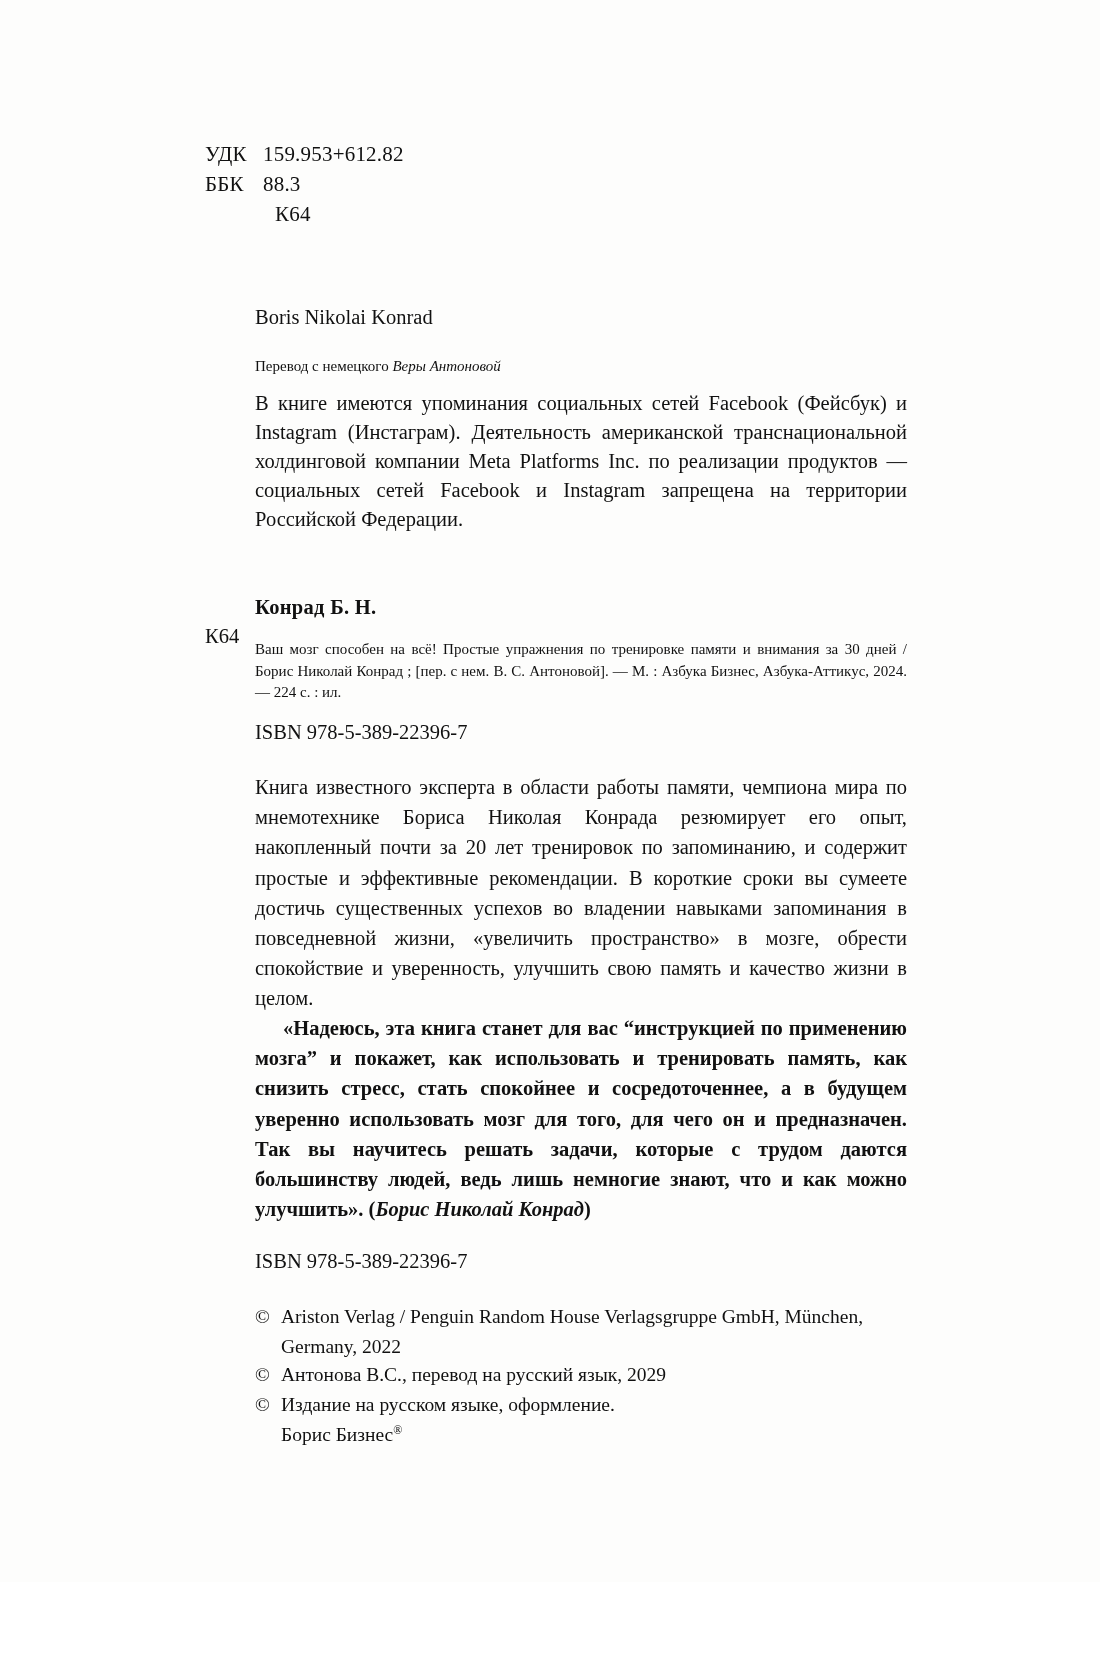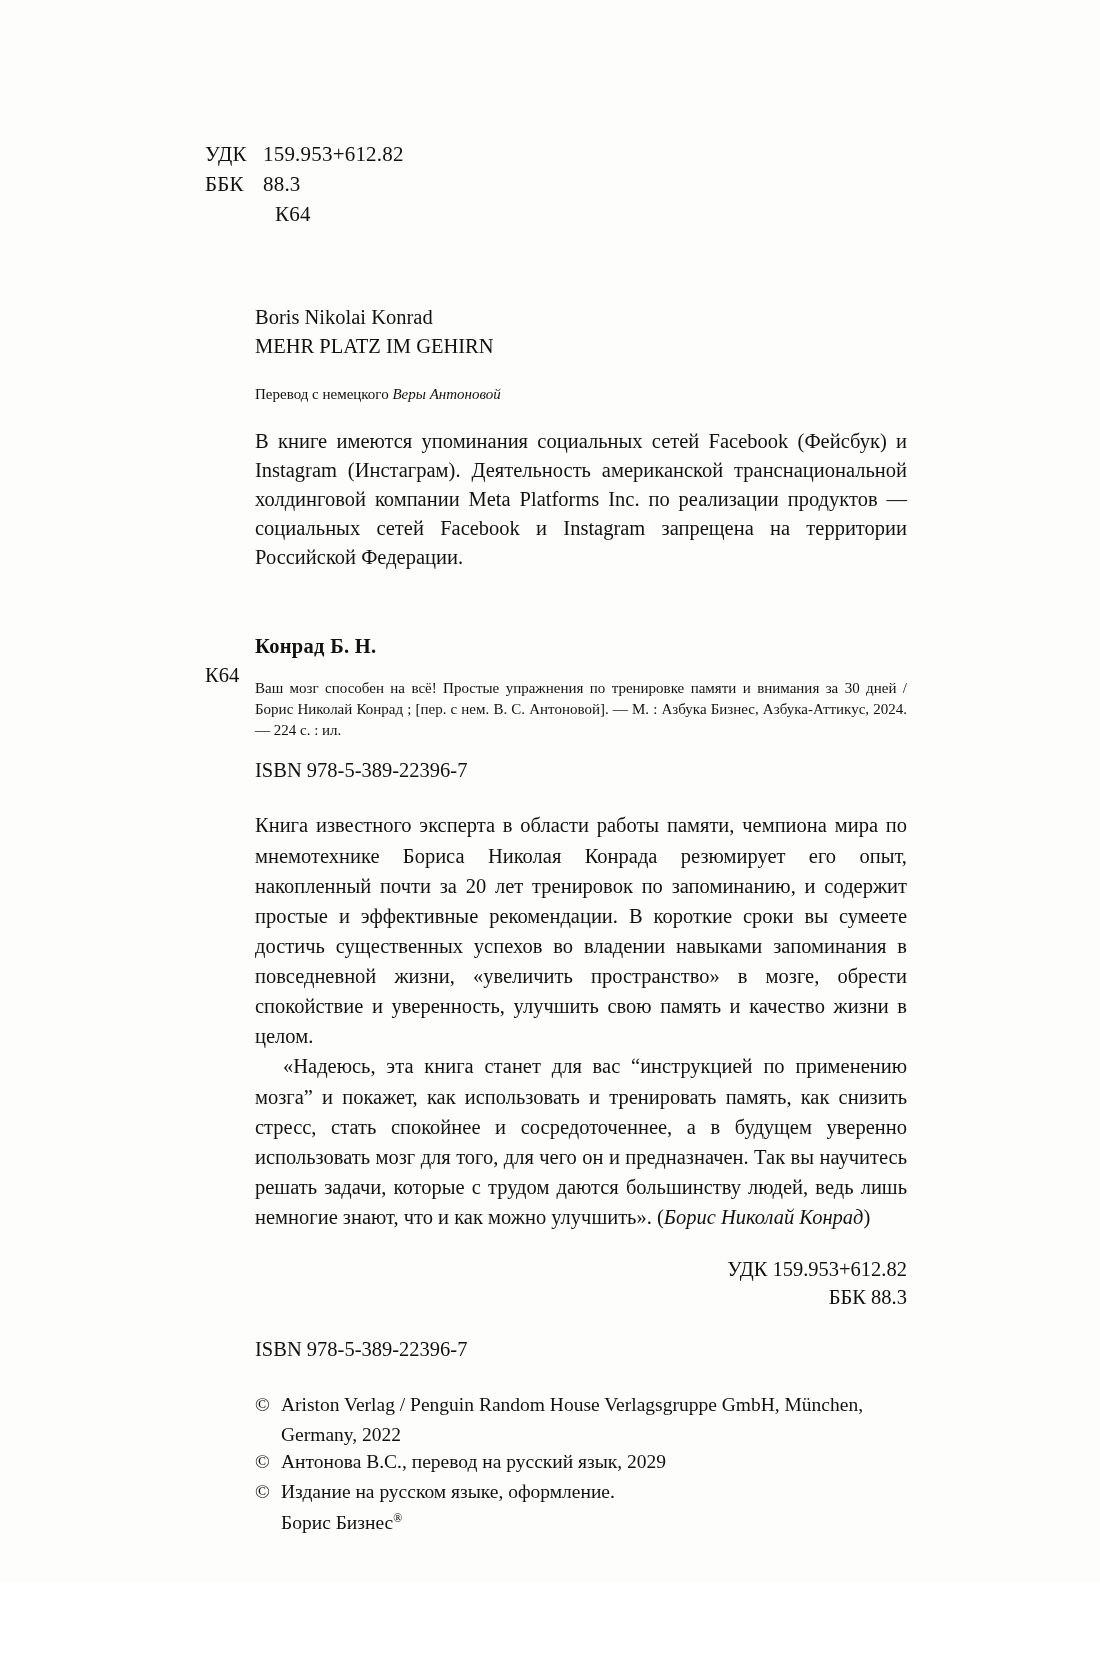--- a/index.html
+++ b/index.html
@@ -61,21 +61,21 @@
   }
   .translator {
     margin-top: 26px;
     font-size: 15px;
     padding-left: 50px;
   }
   .translator i {
     font-style: italic;
   }
   .notice {
-    margin-top: 24px;
+    margin-top: 14px;
     padding-left: 50px;
     font-size: 20.5px;
     line-height: 1.42;
     text-align: justify;
     width: 652px;
   }
   
   .record {
     margin-top: 62px;
     position: relative;
@@ -111,20 +111,21 @@
     width: 652px;
     font-size: 20.5px;
     line-height: 1.47;
     text-align: justify;
   }
   .annotation p {
     margin: 0;
   }
   .annotation p + p {
     text-indent: 28px;
+    font-weight: bold;
   }
   .annotation i {
     font-style: italic;
   }
   
   .bottom-codes {
     margin-top: 24px;
     padding-left: 50px;
     width: 652px;
     text-align: right;
@@ -179,45 +180,40 @@
         <span class="udc-value">88.3</span>
       </div>
       <div class="udc-row indent">
         <span class="udc-label"></span>
         <span class="udc-value">К64</span>
       </div>
     </div>
 
     <div class="orig-block">
       <div class="orig-author">Boris Nikolai Konrad</div>
-      <div class="orig-title">MEHR PLATZ IM GEHIRN</div>
     </div>
 
     <div class="translator">
       <span>Перевод с  немецкого </span><i>Веры Антоновой</i>
     </div>
 
     <div class="notice">В книге имеются упоминания социальных сетей Facebook (Фейсбук) и Instagram (Инстаграм). Деятельность американской транснациональной холдинговой компании Meta Platforms Inc. по реализации продуктов — социальных сетей Facebook и Instagram запрещена на территории Российской Федерации.</div>
 
     <div class="record">
       <div class="record-author">Конрад Б. Н.</div>
       <div class="record-code">К64</div>
       <div class="record-desc">Ваш мозг способен на всё! Простые упражнения по тренировке памяти и внимания за 30 дней / Борис Николай Конрад ; [пер. с нем. В. С. Антоновой]. — М. : Азбука Бизнес, Азбука-Аттикус, 2024. — 224 с. : ил.</div>
       <div class="record-isbn">ISBN 978-5-389-22396-7</div>
     </div>
 
     <div class="annotation">
       <p>Книга известного эксперта в области работы памяти, чемпиона мира по мнемотехнике Бориса Николая Конрада резюмирует его опыт, накопленный почти за 20 лет тренировок по запоминанию, и содержит простые и эффективные рекомендации. В короткие сроки вы сумеете достичь существенных успехов во владении навыками запоминания в повседневной жизни, «увеличить пространство» в мозге, обрести спокойствие и уверенность, улучшить свою память и качество жизни в целом.</p>
       <p><span>«Надеюсь, эта книга станет для вас “инструкцией по применению мозга” и покажет, как использовать и тренировать память, как снизить стресс, стать спокойнее и сосредоточеннее, а в будущем уверенно использовать мозг для того, для чего он и предназначен. Так вы научитесь решать задачи, которые с трудом даются большинству людей, ведь лишь немногие знают, что и как можно улучшить». (</span><i>Борис Николай Конрад</i><span>)</span></p>
     </div>
 
-    <div class="bottom-codes">
-      <div>УДК 159.953+612.82</div>
-      <div>ББК 88.3</div>
-    </div>
 
     <div class="isbn-bottom">ISBN 978-5-389-22396-7</div>
 
     <div class="copyright">
       <div class="cp-row">
         <span class="cp-sym">©</span>
         <span class="cp-text">Ariston Verlag / Penguin Random House Verlagsgruppe GmbH, München,</span>
       </div>
       <div class="cp-sub">Germany, 2022</div>
       <div class="cp-row">

